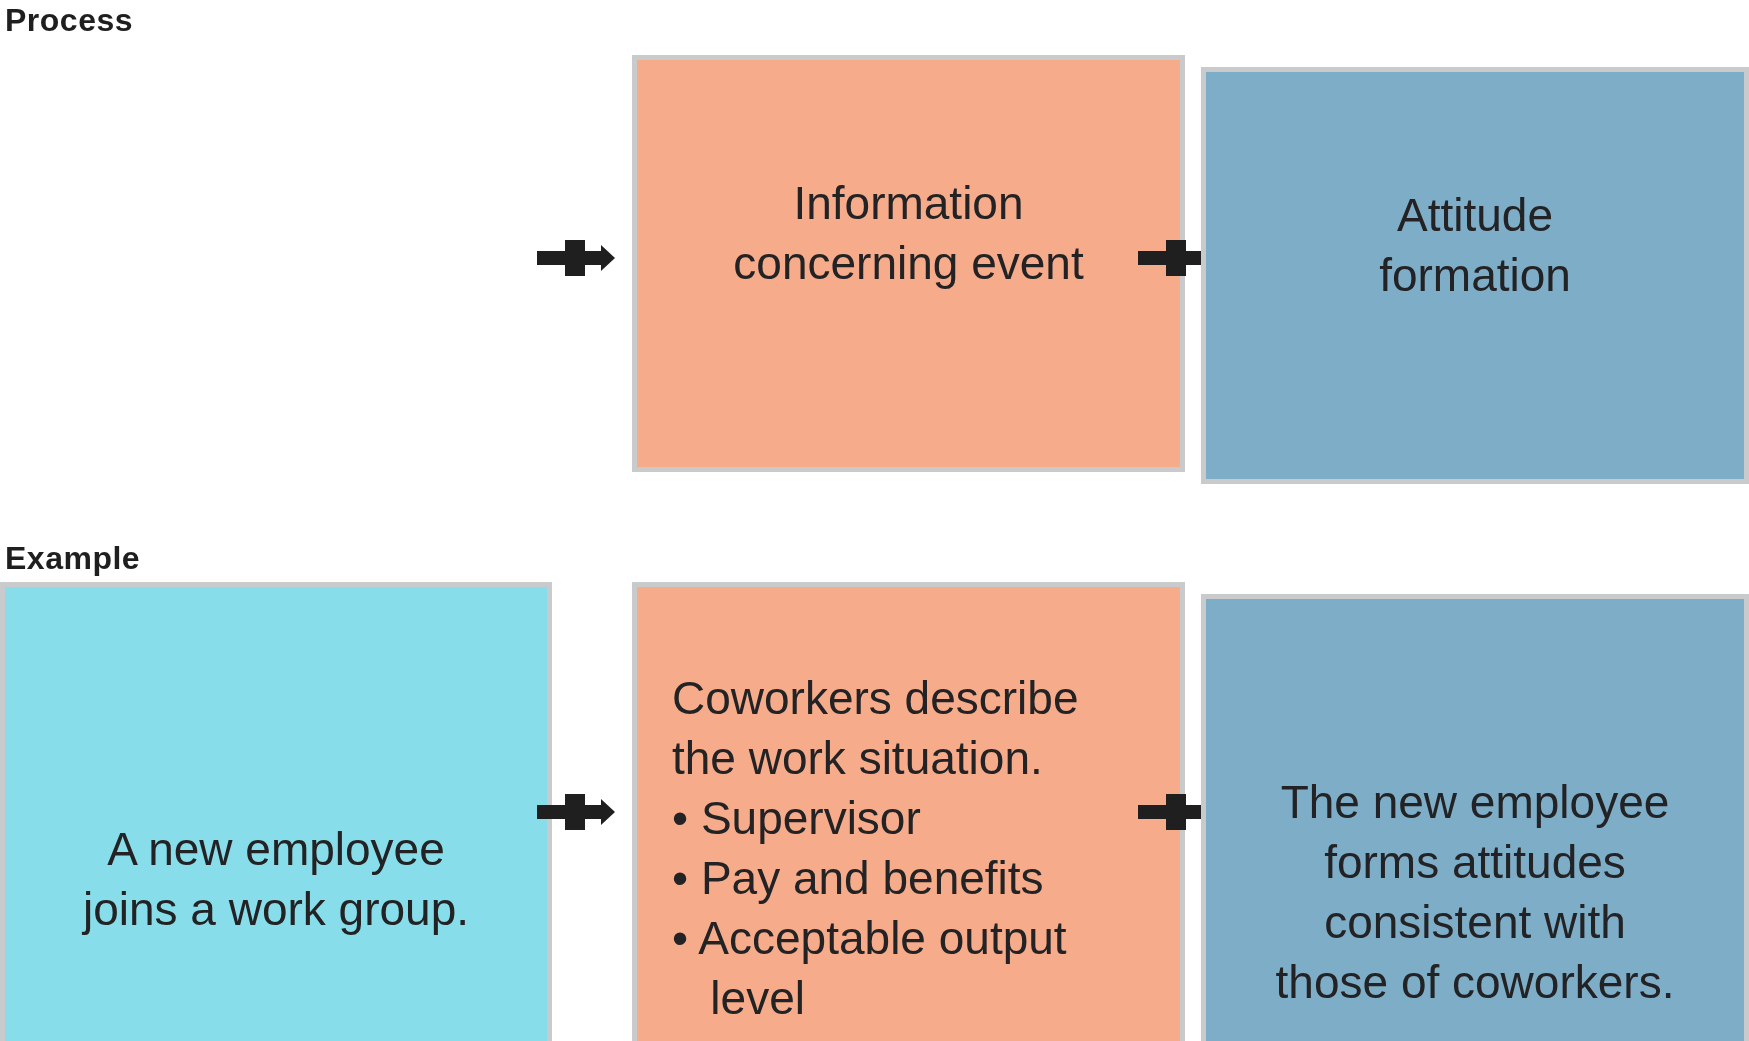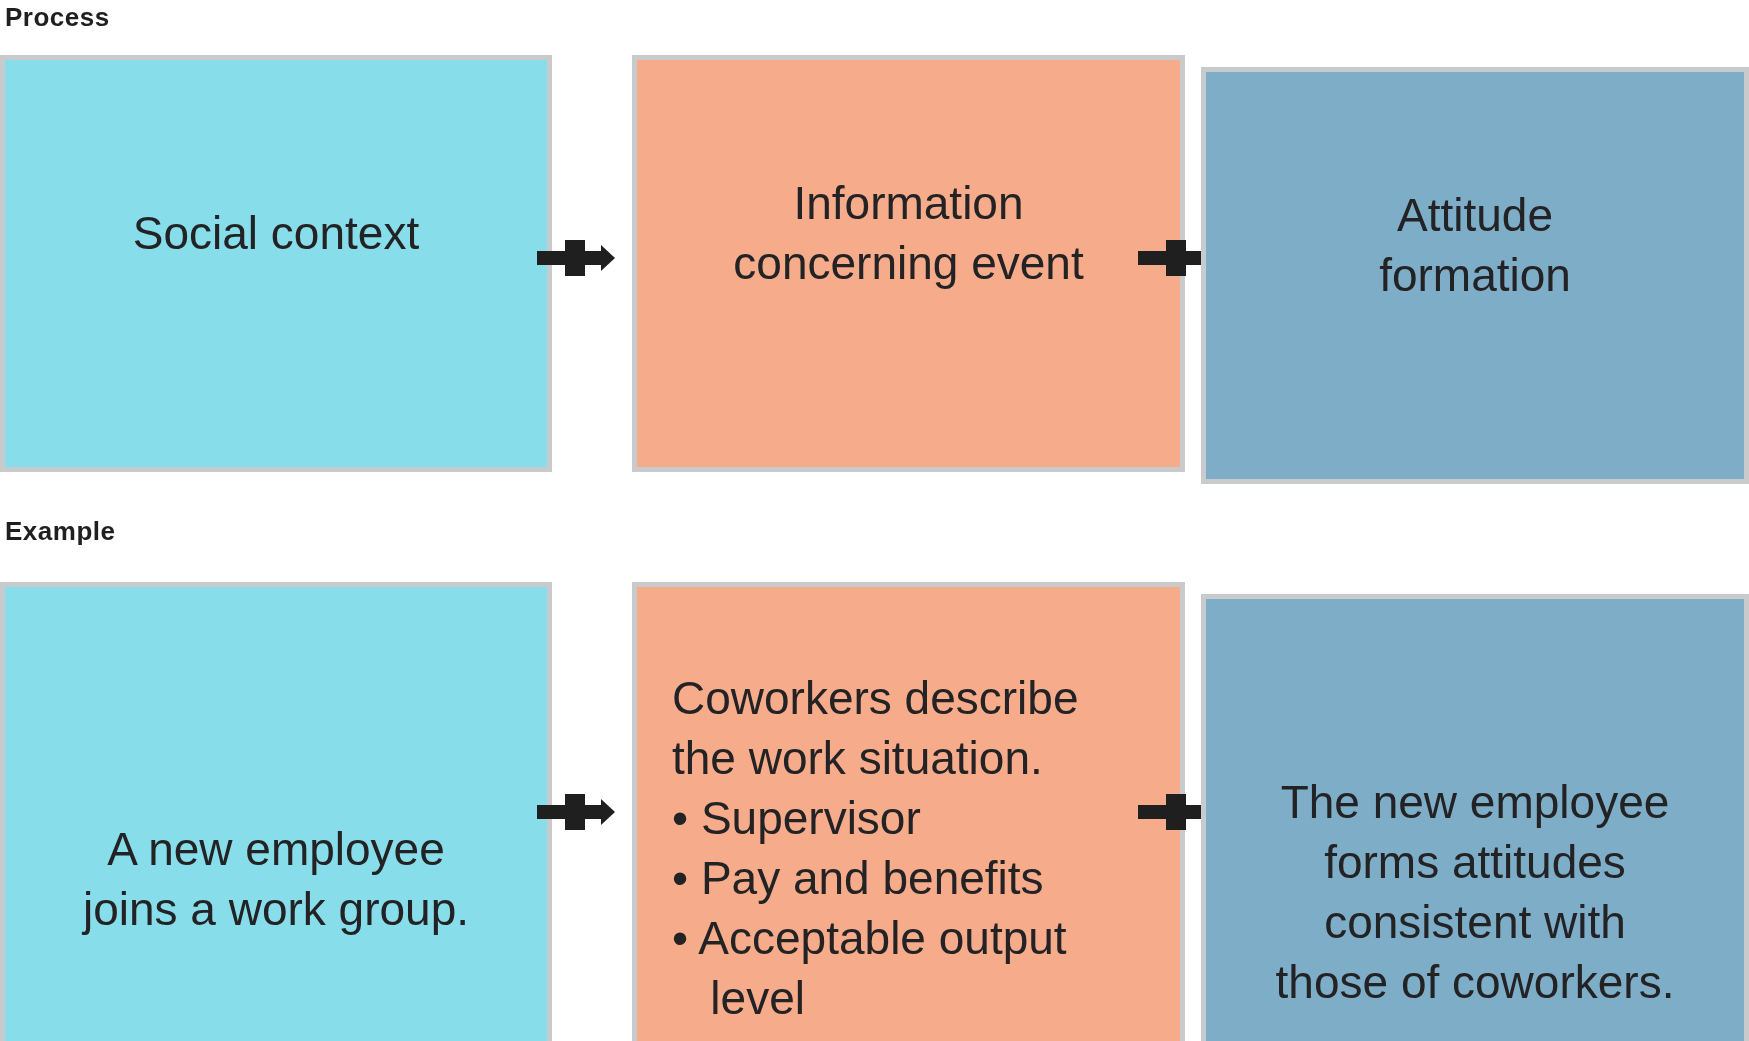--- a/index.html
+++ b/index.html
@@ -8,26 +8,26 @@
     width: 1749px;
     height: 1041px;
     background: var(--background, #ffffff);
     overflow: hidden;
     font-family: "Liberation Sans", sans-serif;
   }
   .row-label {
     position: absolute;
     left: 5px;
     font-weight: 700;
-    font-size: 26px;
+    font-size: 32px;
     color: var(--label, #1f1f1f);
     letter-spacing: 0.5px;
   }
   #label-process { top: 2px; }
-  #label-example { top: 516px; }
+  #label-example { top: 540px; }
 
   .box {
     position: absolute;
     box-sizing: border-box;
     border: 5px solid var(--border, #c8cacc);
     display: flex;
     align-items: center;
     justify-content: center;
     color: var(--text, #232325);
     font-size: 46px;
@@ -64,23 +64,20 @@
   .gap1 { left: 537px; }
   .gap2 { left: 1138px; }
 </style>
 </head>
 <body>
 
 <div class="canvas">
 
   <div class="row-label" id="label-process">Process</div>
 
-  <div class="box row1 col1 cyan">
-    <div class="box-text">Social context</div>
-  </div>
 
   <svg class="arrow arrow-r1 gap1" viewBox="0 0 78 36" aria-hidden="true">
     <rect x="28" y="0" width="20" height="36"></rect>
     <rect x="0" y="11" width="66" height="14"></rect>
     <polygon points="64,5 78,18 64,31"></polygon>
   </svg>
 
   <div class="box row1 col2 salmon">
     <div class="box-text">Information
 concerning event</div>

